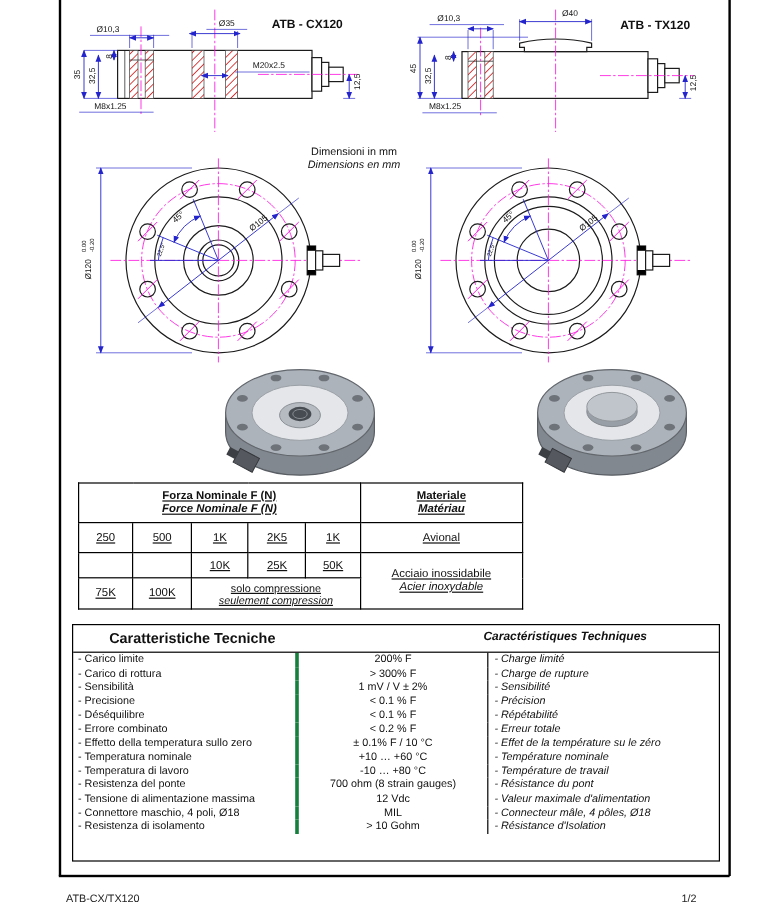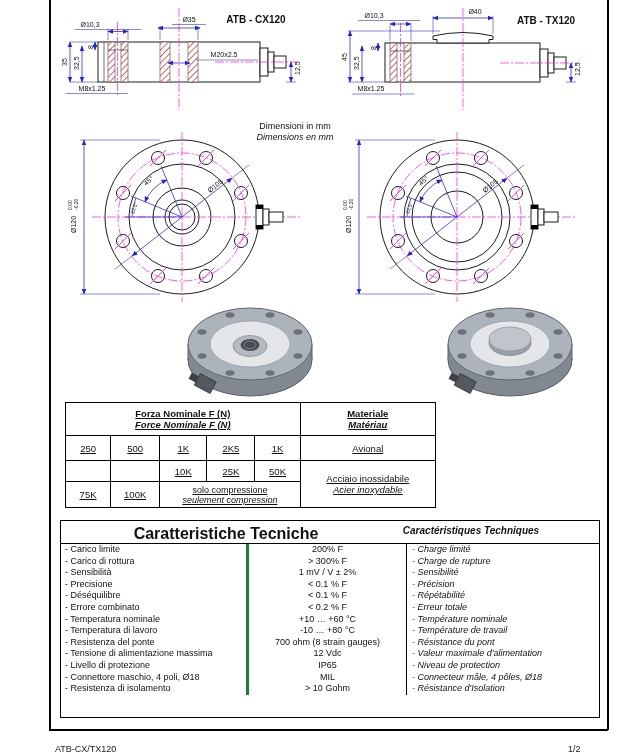--- a/index.html
+++ b/index.html
@@ -23,21 +23,21 @@
   text.n{font:9px "Liberation Sans",sans-serif;fill:#111;}
   text.ni{font:italic 9px "Liberation Sans",sans-serif;fill:#111;}
   
   table{border-collapse:collapse;table-layout:fixed;}
   #force-table{position:absolute;left:65px;top:402px;width:371px;border:1.5px solid #000;font-size:9.5px;text-decoration:underline;}
   #force-table td,#force-table th{border:1px solid #000;text-align:center;padding:0;vertical-align:middle;}
   #force-table .hd{font-weight:bold;}
   #force-table .it{font-style:italic;}
   #tech-wrap{position:absolute;left:60px;top:520px;width:540px;height:198px;border:1.5px solid #000;box-sizing:border-box;}
   #tech-header{position:relative;height:22px;border-bottom:1px solid #000;}
-  #tech-header .h-it{position:absolute;left:30px;top:4px;width:270px;text-align:center;font-weight:bold;font-size:16px;}
+  #tech-header .h-it{position:absolute;left:30px;top:4px;width:270px;font-weight:bold;font-size:12px;}
   #tech-header .h-fr{position:absolute;left:290px;top:4px;width:240px;text-align:center;font-weight:bold;font-style:italic;font-size:10px;}
   #tech-table{width:100%;font-size:9px;}
   #tech-table td{height:11.6px;line-height:11.6px;padding:0;white-space:nowrap;overflow:hidden;}
   #tech-table td.c1{width:181px;padding-left:4px;}
   #tech-table td.c2{width:157px;text-align:center;border-left:3px solid #15803d;}
   #tech-table td.c3{padding-left:5px;border-left:1px solid #000;font-style:italic;}
   .footer{position:absolute;top:744px;font-size:9px;color:#222;}
 </style>
 </head>
 <body>
@@ -410,45 +410,45 @@
             <td class="c1">- Déséquilibre</td>
             <td class="c2">&lt; 0.1 % F</td>
             <td class="c3">- Répétabilité</td>
           </tr>
       <tr>
             <td class="c1">- Errore combinato</td>
             <td class="c2">&lt; 0.2 % F</td>
             <td class="c3">- Erreur totale</td>
           </tr>
       <tr>
+            <td class="c1">- Effetto della temperatura sullo zero</td>
+            <td class="c2">± 0.1% F / 10 °C</td>
+            <td class="c3">- Effet de la température su le zéro</td>
+          </tr>
+      <tr>
             <td class="c1">- Temperatura nominale</td>
             <td class="c2">+10 … +60 °C</td>
             <td class="c3">- Température nominale</td>
           </tr>
       <tr>
             <td class="c1">- Temperatura di lavoro</td>
             <td class="c2">-10 … +80 °C</td>
             <td class="c3">- Température de travail</td>
           </tr>
       <tr>
             <td class="c1">- Resistenza del ponte</td>
             <td class="c2">700 ohm  (8 strain gauges)</td>
             <td class="c3">- Résistance du pont</td>
           </tr>
       <tr>
             <td class="c1">- Tensione di alimentazione massima</td>
             <td class="c2">12 Vdc</td>
             <td class="c3">- Valeur maximale d'alimentation</td>
           </tr>
       <tr>
-            <td class="c1">- Livello di protezione</td>
-            <td class="c2">IP65</td>
-            <td class="c3">- Niveau de protection</td>
-          </tr>
-      <tr>
             <td class="c1">- Connettore maschio, 4 poli, Ø18</td>
             <td class="c2">MIL</td>
             <td class="c3">- Connecteur mâle, 4 pôles, Ø18</td>
           </tr>
       <tr>
             <td class="c1">- Resistenza di isolamento</td>
             <td class="c2">&gt; 10 Gohm</td>
             <td class="c3">- Résistance d'Isolation</td>
           </tr>
     </tbody>

